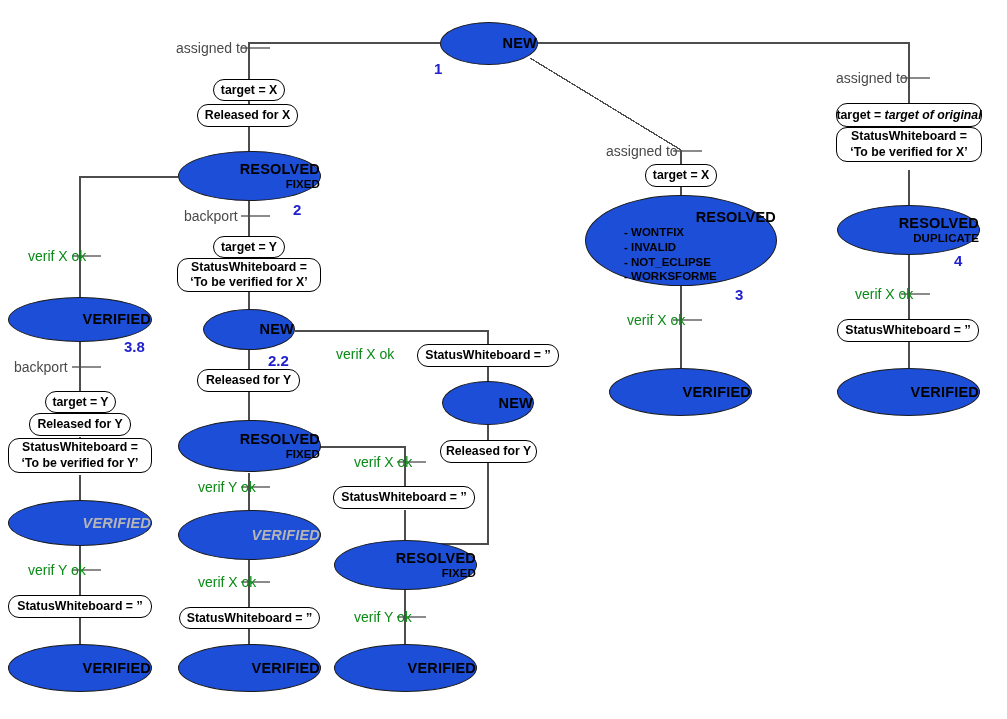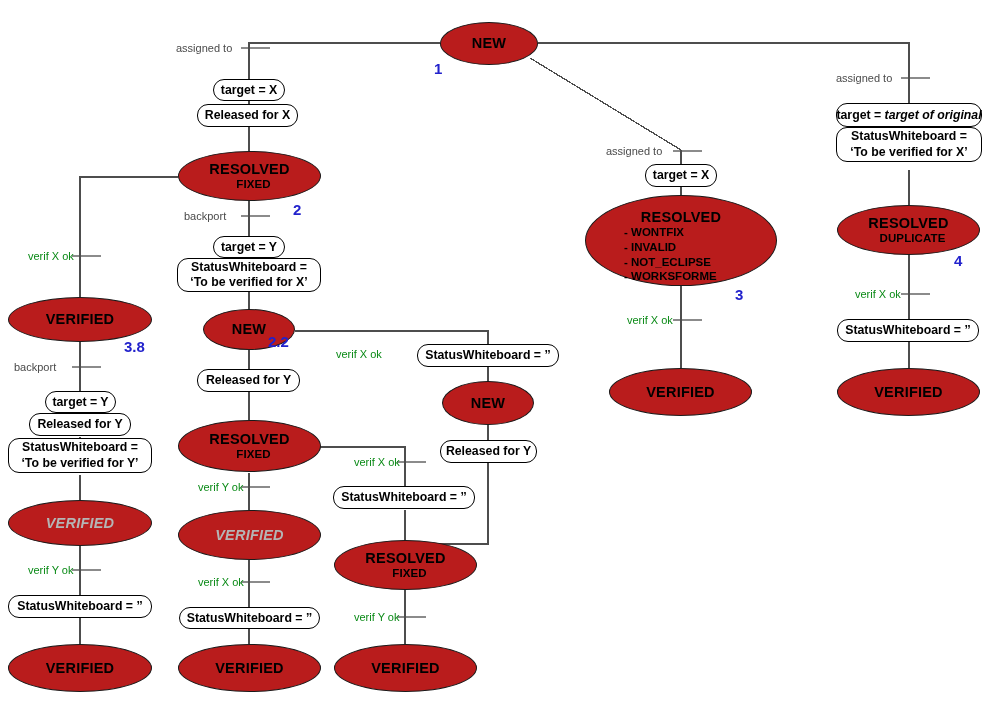--- a/index.html
+++ b/index.html
@@ -5,41 +5,41 @@
 <style>
   html,body{margin:0;padding:0;background:#ffffff;}
   body{font-family:"Liberation Sans", sans-serif;}
   #canvas{position:relative;width:1007px;height:719px;background:#ffffff;overflow:hidden;}
   #wires{position:absolute;left:0;top:0;width:1007px;height:719px;}
 
   .node{position:absolute;box-sizing:border-box;display:flex;flex-direction:column;
         align-items:center;justify-content:center;text-align:center;border-radius:11px;}
 
   
-  .ellipse{border:1.4px solid #1a1a1a;border-radius:50%;background:#b91c1c;
-           color:#000000;line-height:1.12;}
+  .ellipse{border:1.4px solid #1a1a1a;border-radius:50%;background:#1d4ed8;
+           color:#000000;line-height:1.12;align-items:flex-end;}
   .ellipse .main{font-size:14.5px;font-weight:700;letter-spacing:.2px;}
   .ellipse .sub{font-size:11.5px;font-weight:700;letter-spacing:.1px;margin-left:8px;}
   .ellipse.ghost .main{color:#b5b5b5;font-style:italic;font-weight:700;}
 
   
   .ellipse.listnode{justify-content:flex-start;padding-top:13px;}
   .ellipse.listnode .main{font-size:14.5px;font-weight:700;}
   .ellipse.listnode .li{font-size:11.5px;font-weight:700;text-align:left;
        width:100%;padding-left:38px;box-sizing:border-box;line-height:1.28;}
 
   
   .rect{border:1.2px solid #000000;background:#ffffff;color:#000000;
         font-size:12.3px;font-weight:700;line-height:1.22;padding:2px 6px;}
   .rect.two{line-height:1.25;}
   .rect .l1,.rect .l2{display:block;white-space:nowrap;}
   .rect .ital{font-style:italic;font-weight:700;}
 
   
-  .glabel{position:absolute;font-size:11px;color:#4a4a4a;white-space:nowrap;}
+  .glabel{position:absolute;font-size:14px;color:#4a4a4a;white-space:nowrap;}
   .glabel.green{color:#0a8a16;font-weight:400;margin-left:10px;}
   .num{position:absolute;font-size:15px;font-weight:700;color:#2222cc;}
 </style>
 </head>
 <body>
 
 <div id="canvas">
 
   <svg id="wires" viewBox="0 0 1007 719" xmlns="http://www.w3.org/2000/svg">
     <g stroke="#4d4d4d" stroke-width="1.3" fill="none" shape-rendering="crispEdges">
@@ -138,21 +138,21 @@
   </div>
 
   <div class="node rect two" style="left:177px;top:258px;width:144px;height:34px;">
     <span class="l1">StatusWhiteboard =</span>
     <span class="l2">‘To be verified for X’</span>
   </div>
 
   <div class="node ellipse" style="left:203px;top:309px;width:92px;height:41px;">
     <span class="main">NEW</span>
   </div>
-  <div class="num" style="left:268px;top:333px;">2.2</div>
+  <div class="num" style="left:268px;top:352px;">2.2</div>
 
   <div class="node rect" style="left:197px;top:369px;width:103px;height:23px;">
     <span class="l1">Released for Y</span>
   </div>
 
   <div class="node ellipse" style="left:178px;top:420px;width:143px;height:52px;">
     <span class="main">RESOLVED</span>
     <span class="sub">FIXED</span>
   </div>
 

